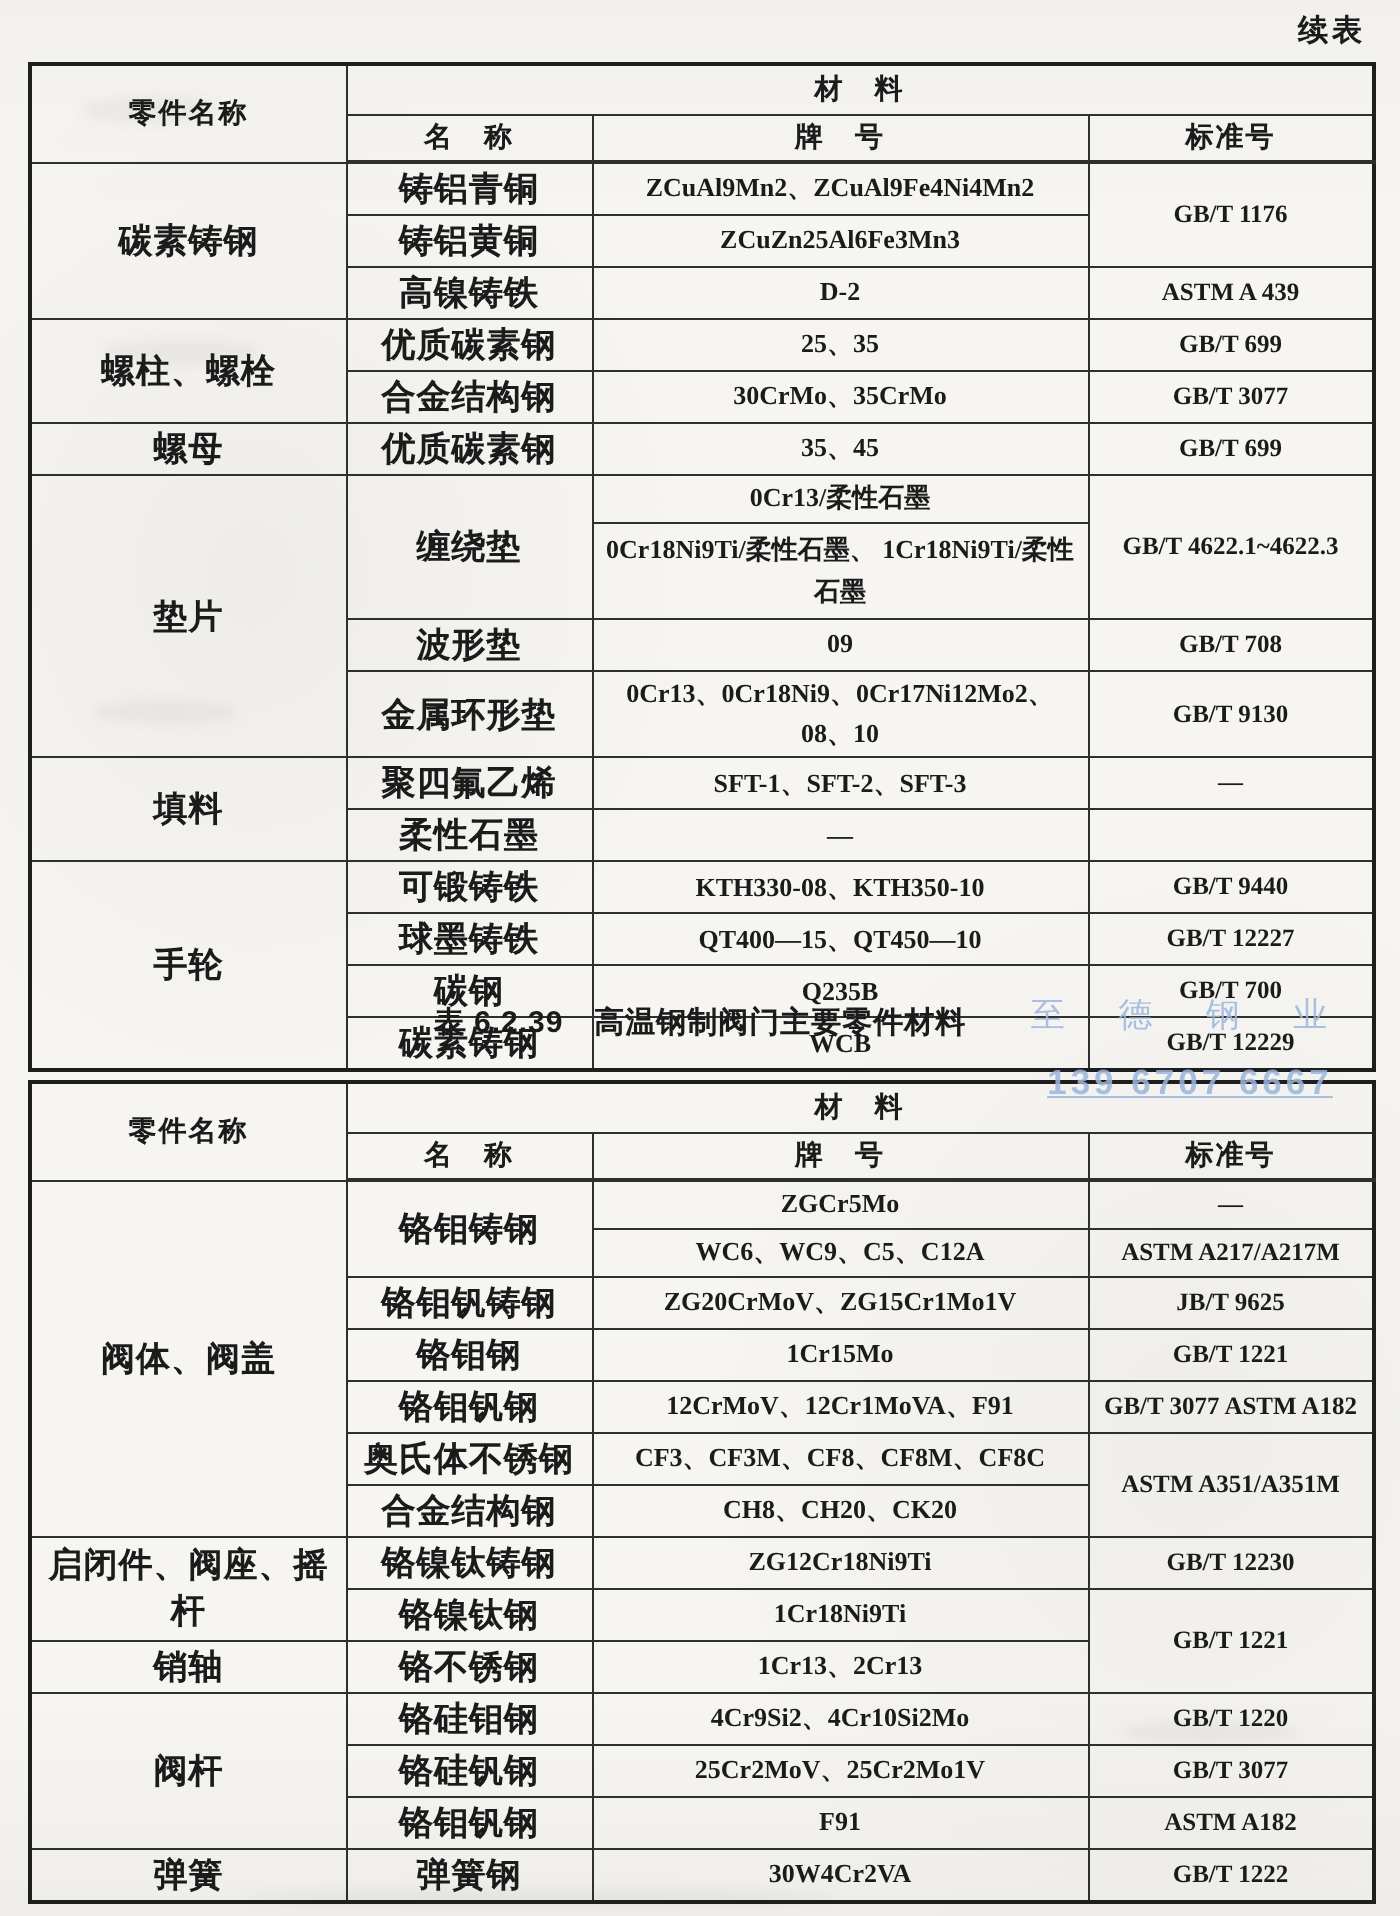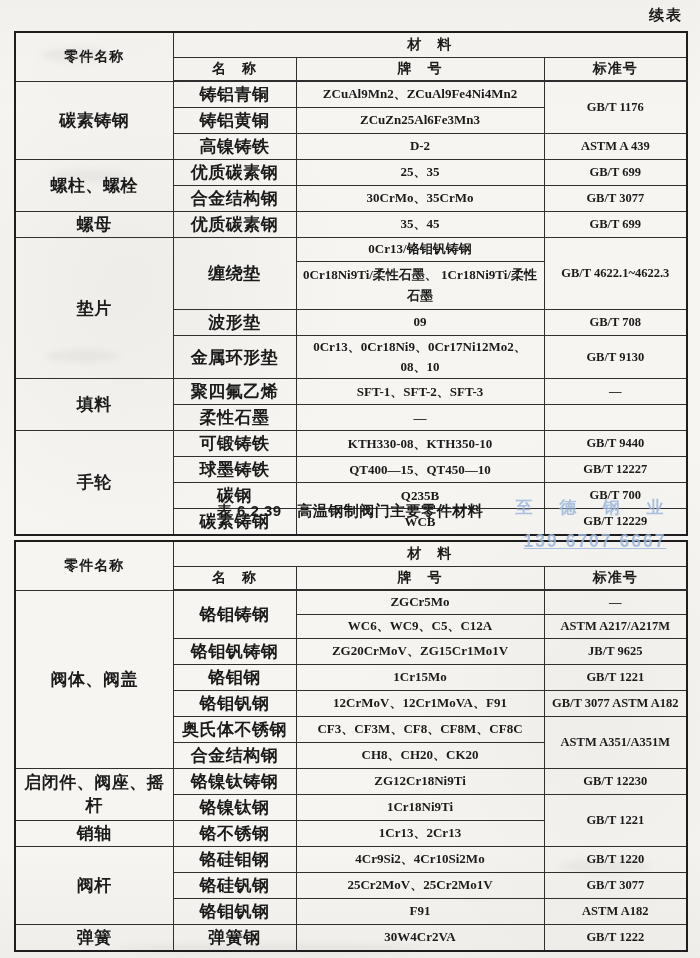--- a/index.html
+++ b/index.html
@@ -45,21 +45,21 @@
   tr.tall{ height:48px; }
   tr.grp td{ border-top-width:1.8px; }
   td.part,td.name{ font-size:17px; letter-spacing:0.5px; }
   td.grade{ font-family:"Liberation Serif","DejaVu Serif",serif; font-size:13px; line-height:1.55;margin-left:45px; }
   td.std{ font-family:"Liberation Serif","DejaVu Serif",serif; font-size:12.5px; padding:1px 2px; }
   .watermark{
     position:absolute; top:496px; left:510px; width:170px;
     text-align:center; z-index:5; pointer-events:none;
     opacity:0.85;
   }
-  .watermark .wm1{ font-size:17px; font-weight:700; letter-spacing:11px; white-space:nowrap; }
+  .watermark .wm1{ font-size:17px; font-weight:400; letter-spacing:11px; white-space:nowrap; }
   .watermark .wm2{ font-size:17.5px; font-weight:700; letter-spacing:2px; white-space:nowrap;
                    text-decoration:underline; margin-top:12px; }
   .smudge{ position:absolute; border-radius:50%; background:rgba(60,60,60,0.05); filter:blur(3px); }
 </style>
 </head>
 <body>
 
 <div class="page">
 
   <div class="continued">续表</div>
@@ -113,21 +113,21 @@
       <tr class="r grp">
         <td class="part">螺母</td>
         <td class="name">优质碳素钢</td>
         <td class="grade">35、45</td>
         <td class="std">GB/T 699</td>
       </tr>
 
       <tr class="r grp">
         <td class="part" rowspan="4">垫片</td>
         <td class="name" rowspan="2">缠绕垫</td>
-        <td class="grade">0Cr13/铬钼钒铸钢</td>
+        <td class="grade">0Cr13/柔性石墨</td>
         <td class="std" rowspan="2">GB/T 4622.1~4622.3</td>
       </tr>
       <tr class="tall">
         <td class="grade">0Cr18Ni9Ti/柔性石墨、 1Cr18Ni9Ti/柔性石墨</td>
       </tr>
       <tr class="r">
         <td class="name">波形垫</td>
         <td class="grade">09</td>
         <td class="std">GB/T 708</td>
       </tr>

